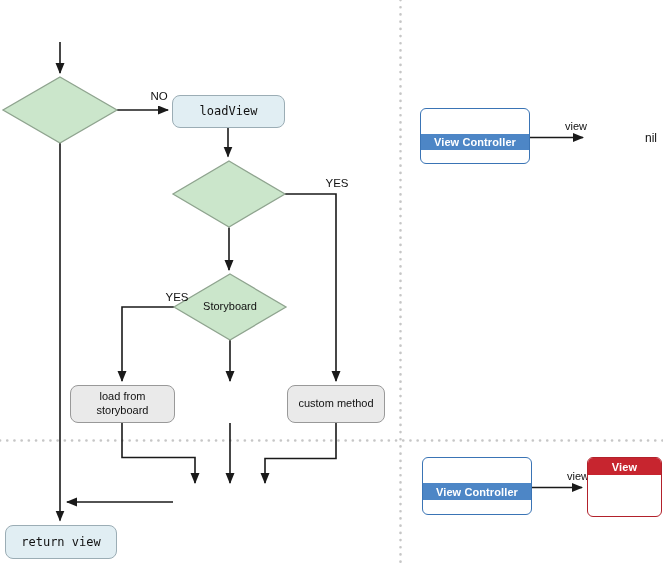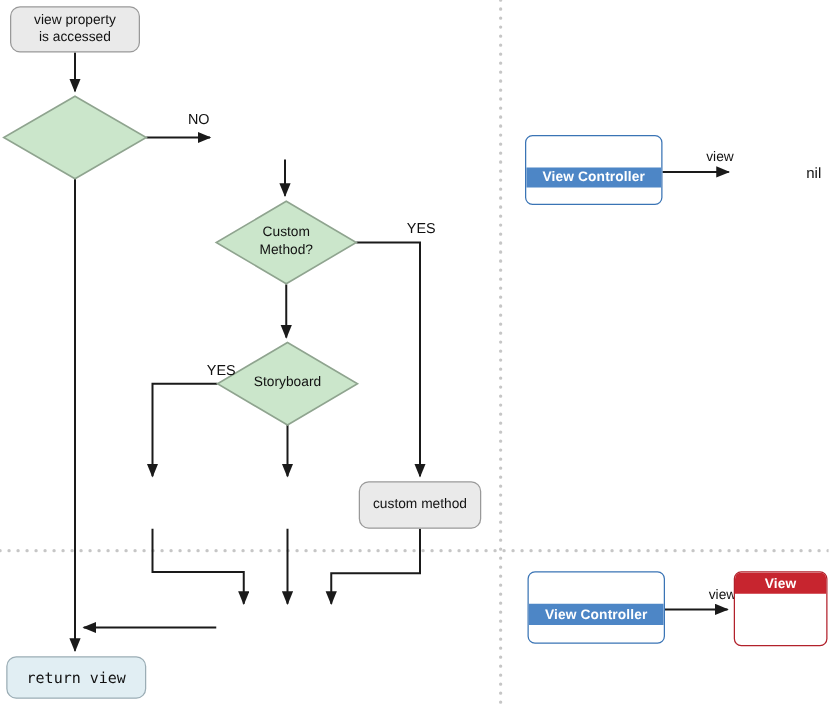--- a/index.html
+++ b/index.html
@@ -137,27 +137,26 @@
       <path d="M532 487.5 L582 487.5" marker-end="url(#arr)"></path>
     </g>
 
     <g fill="#cbe6cb" stroke="#8fa48f" stroke-width="1.3">
       <polygon points="60,77 117,110 60,143 3,110"></polygon>
       <polygon points="229,161 285,194 229,227 173,194"></polygon>
       <polygon points="230,274 286,307 230,340 174,307"></polygon>
     </g>
   </svg>
 
-  <div class="node proc" id="n-start">view property
-is accessed</div>
+  <div class="node code" id="n-loadview">loadView</div>
+  <div class="node proc" id="n-lfs">load from
+storyboard</div>
   <div class="node proc" id="n-custom">custom method</div>
   <div class="node code" id="n-return">return view</div>
 
-  <div class="dlabel" id="t-d2">Custom
-Method?</div>
   <div class="dlabel" id="t-d3">Storyboard</div>
 
   <div class="elabel" id="l-no">NO</div>
   <div class="elabel" id="l-yes1">YES</div>
   <div class="elabel" id="l-yes2">YES</div>
   <div class="elabel" id="l-view1">view</div>
   <div class="elabel" id="l-nil">nil</div>
   <div class="elabel" id="l-view2">view</div>
 
   <div class="uml blue" id="u-vc1">

